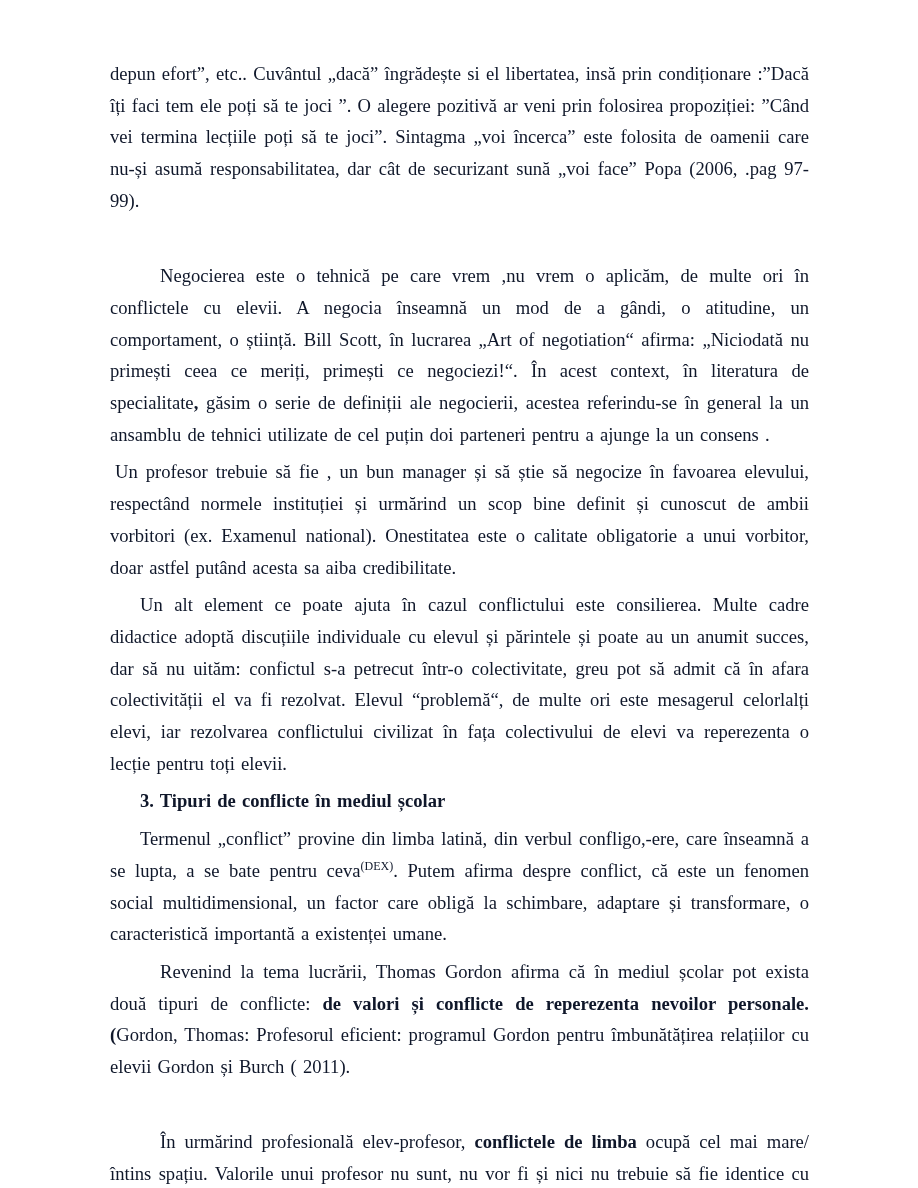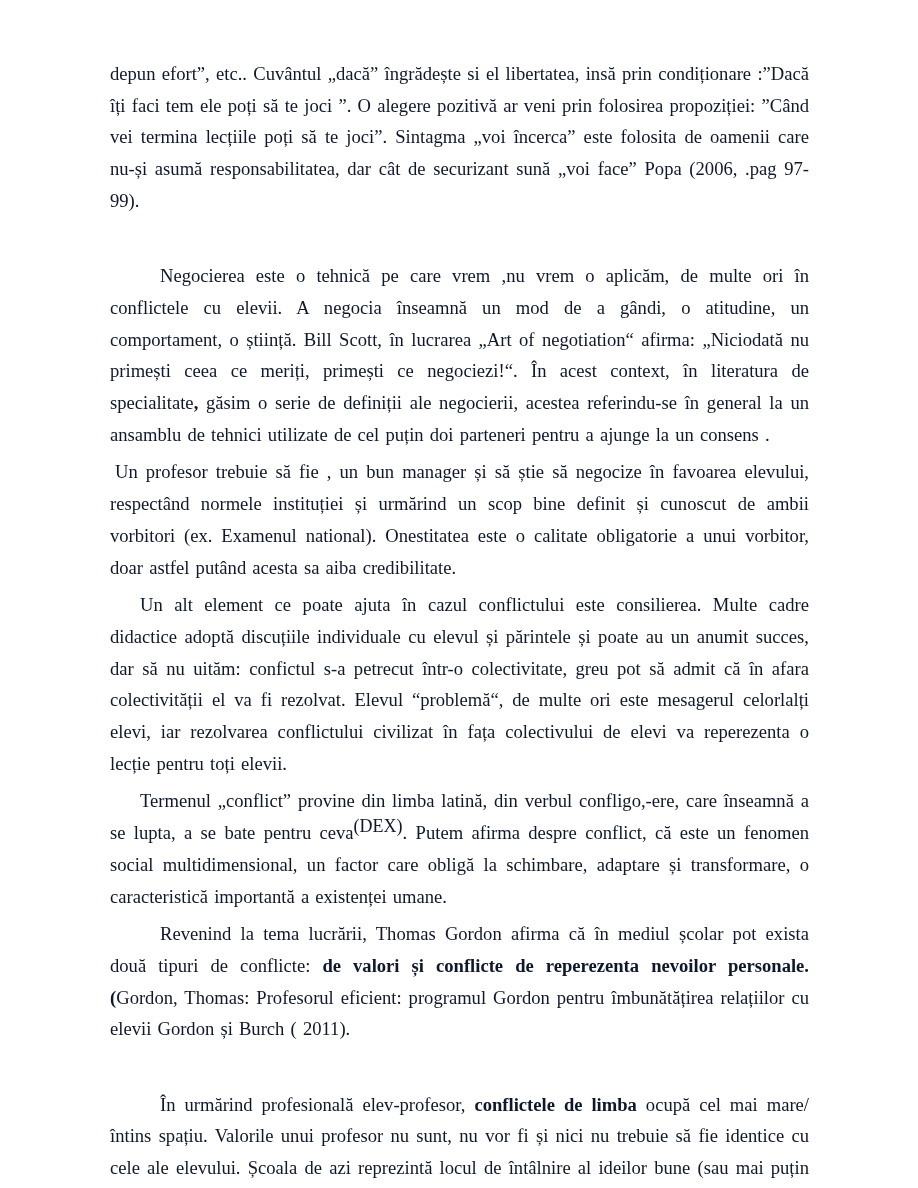--- a/index.html
+++ b/index.html
@@ -30,33 +30,34 @@
     word-spacing: 1.5px;
   }
   p.para.heading { text-align: left; }
   .indent-none  { text-indent: 0; }
   .indent-tab   { text-indent: 50px; }
   .indent-small { text-indent: 30px; }
   .indent-space { text-indent: 5px; }
   .spacer { height: 31.7px; }
   .b { font-weight: bold; }
   sup.sup-run {
-    font-size: 18px;
+    font-size: 12px;
     line-height: 0;
     vertical-align: super;
   }
 </style>
 </head>
 <body>
 
 <div class="page">
   <div class="doc-body">
       <p class="para indent-none"><span>depun efort”, etc.. Cuvântul „dacă” îngrădește si el libertatea, insă prin condiționare :”Dacă  îți faci tem ele poți să te joci ”. O alegere pozitivă ar veni prin folosirea propoziției: ”Când vei termina lecțiile   poți să te joci”. Sintagma „voi încerca” este folosita de oamenii care nu-și asumă responsabilitatea, dar cât de securizant sună  „voi face” Popa (2006, .pag 97-99).</span></p>
       <div class="spacer"></div>
       <p class="para indent-tab"><span>Negocierea  este o tehnică pe care vrem ,nu vrem o aplicăm, de multe ori în  conflictele cu elevii. A negocia înseamnă un mod de a gândi, o atitudine, un comportament, o știință.  Bill Scott, în  lucrarea „Art of negotiation“ afirma: „Niciodată nu primești ceea ce meriți, primești ce negociezi!“. În acest context, în literatura de specialitate</span><span class="b">,</span><span> găsim o serie de definiții ale negocierii, acestea referindu-se în general la un ansamblu de tehnici utilizate de cel puțin doi parteneri pentru a ajunge la un consens .</span></p>
       <p class="para indent-space"><span>Un profesor trebuie să fie , un bun manager și să știe să negocize în favoarea elevului, respectând normele  instituției și  urmărind un scop bine definit și cunoscut de ambii vorbitori (ex. Examenul national). Onestitatea este o calitate obligatorie  a  unui  vorbitor, doar astfel  putând acesta sa aiba credibilitate.</span></p>
       <p class="para indent-small"><span>Un alt element ce poate ajuta în cazul conflictului este consilierea. Multe cadre didactice adoptă discuțiile individuale cu elevul  și părintele și poate au un anumit succes, dar să nu uităm: confictul s-a petrecut  într-o colectivitate, greu pot să admit că în afara colectivității el va fi rezolvat. Elevul “problemă“, de multe ori este mesagerul  celorlalți  elevi, iar rezolvarea conflictului civilizat în fața colectivului de elevi  va reperezenta o lecție  pentru toți elevii.</span></p>
+      <p class="para indent-small heading"><span class="b">3. Tipuri de conflicte în mediul școlar</span></p>
       <p class="para indent-small"><span>Termenul „conflict” provine din limba latină, din verbul confligo,-ere, care înseamnă a se lupta, a se bate pentru ceva</span><sup class="sup-run">(DEX)</sup><span>. Putem afirma  despre  conflict, că este un fenomen social multidimensional, un factor care obligă la schimbare, adaptare și transformare, o caracteristică importantă  a existenței umane.</span></p>
       <p class="para indent-tab"><span>Revenind la tema lucrării, Thomas Gordon afirma că în mediul școlar pot exista două tipuri de conflicte: </span><span class="b">de valori și conflicte de reperezenta nevoilor personale. (</span><span>Gordon, Thomas: Profesorul eficient: programul Gordon pentru îmbunătățirea relațiilor cu elevii Gordon  și  Burch ( 2011).</span></p>
       <div class="spacer"></div>
       <p class="para indent-tab"><span>În urmărind profesională elev-profesor, </span><span class="b">conflictele de limba</span><span> ocupă cel mai mare/întins spațiu. Valorile unui profesor nu sunt, nu vor fi și nici nu trebuie să fie identice cu cele ale elevului. Școala de azi reprezintă locul de întâlnire al ideilor bune (sau mai puțin bune), un loc de întâlnire a</span></p>
     </div>
 </div>
 
 </body></html>

